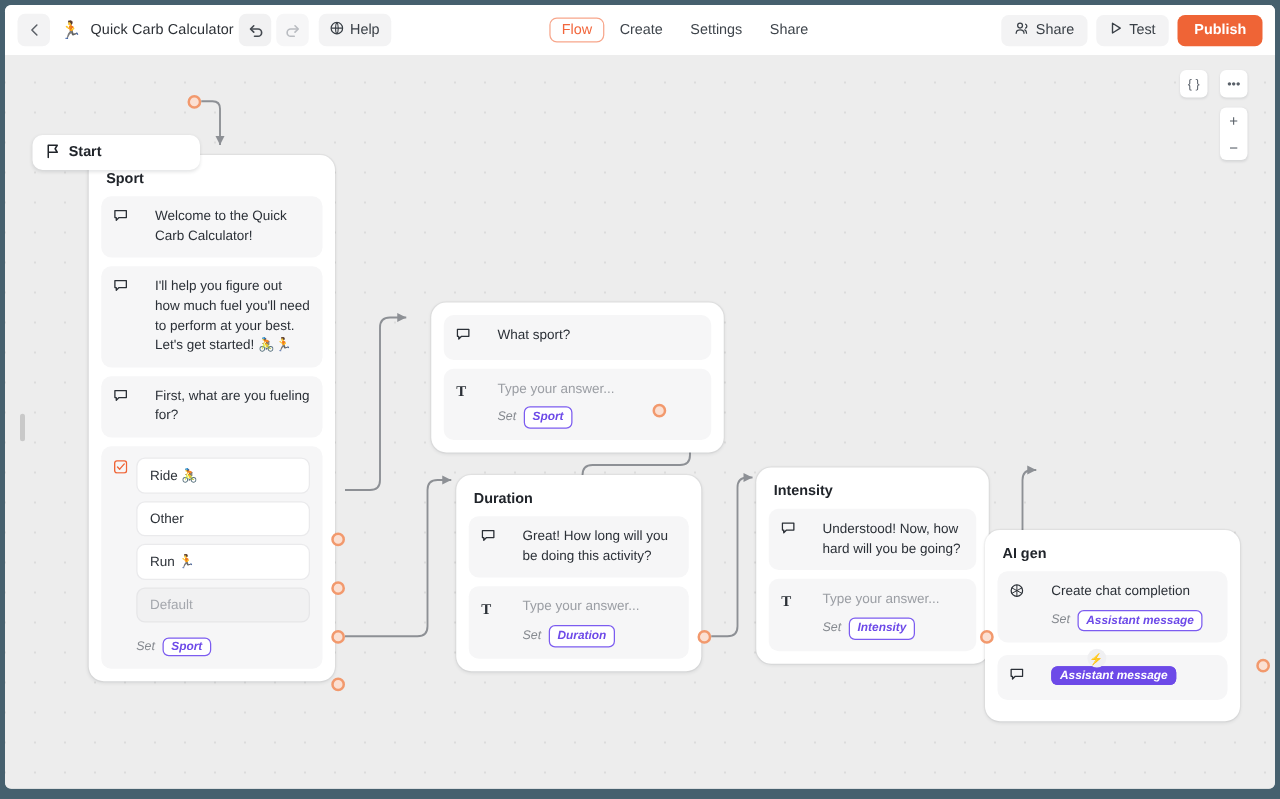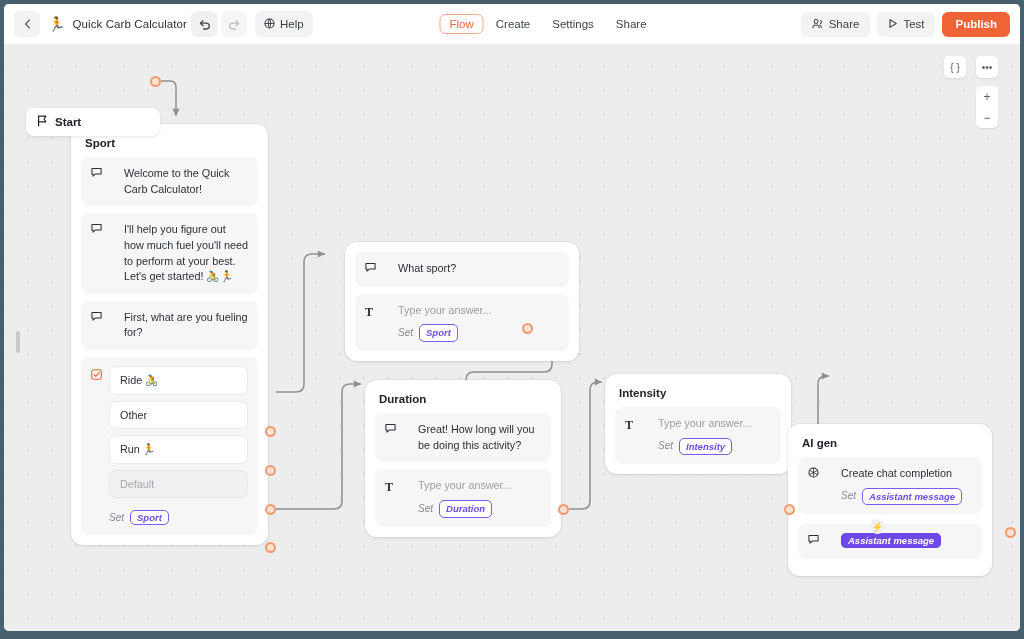--- a/index.html
+++ b/index.html
@@ -392,20 +392,28 @@
             <span>Set</span>
             <span class="var-tag">Duration</span>
           </div>
         </div>
       </div>
     </div>
     <div class="dot" style="left:554px; top:460px;"></div>
 
     <div class="group" style="left:601px; top:330px; width:186px;">
       <div class="group-title">Intensity</div>
+      <div class="block">
+        <span class="bicon">
+          <svg width="11" height="11" viewBox="0 0 12 12" fill="none">
+                <path d="M1 1.6h10v6.1H4.6L2.2 10V7.7H1z" stroke="#2b3037" stroke-width="1.15" stroke-linejoin="round"></path>
+              </svg>
+        </span>
+        <span class="btext">Understood! Now, how hard will you be going?</span>
+      </div>
       <div class="block placeholder">
         <span class="bicon tletter">T</span>
         <div class="btext">
           <div>Type your answer...</div>
           <div class="setline">
             <span>Set</span>
             <span class="var-tag">Intensity</span>
           </div>
         </div>
       </div>

